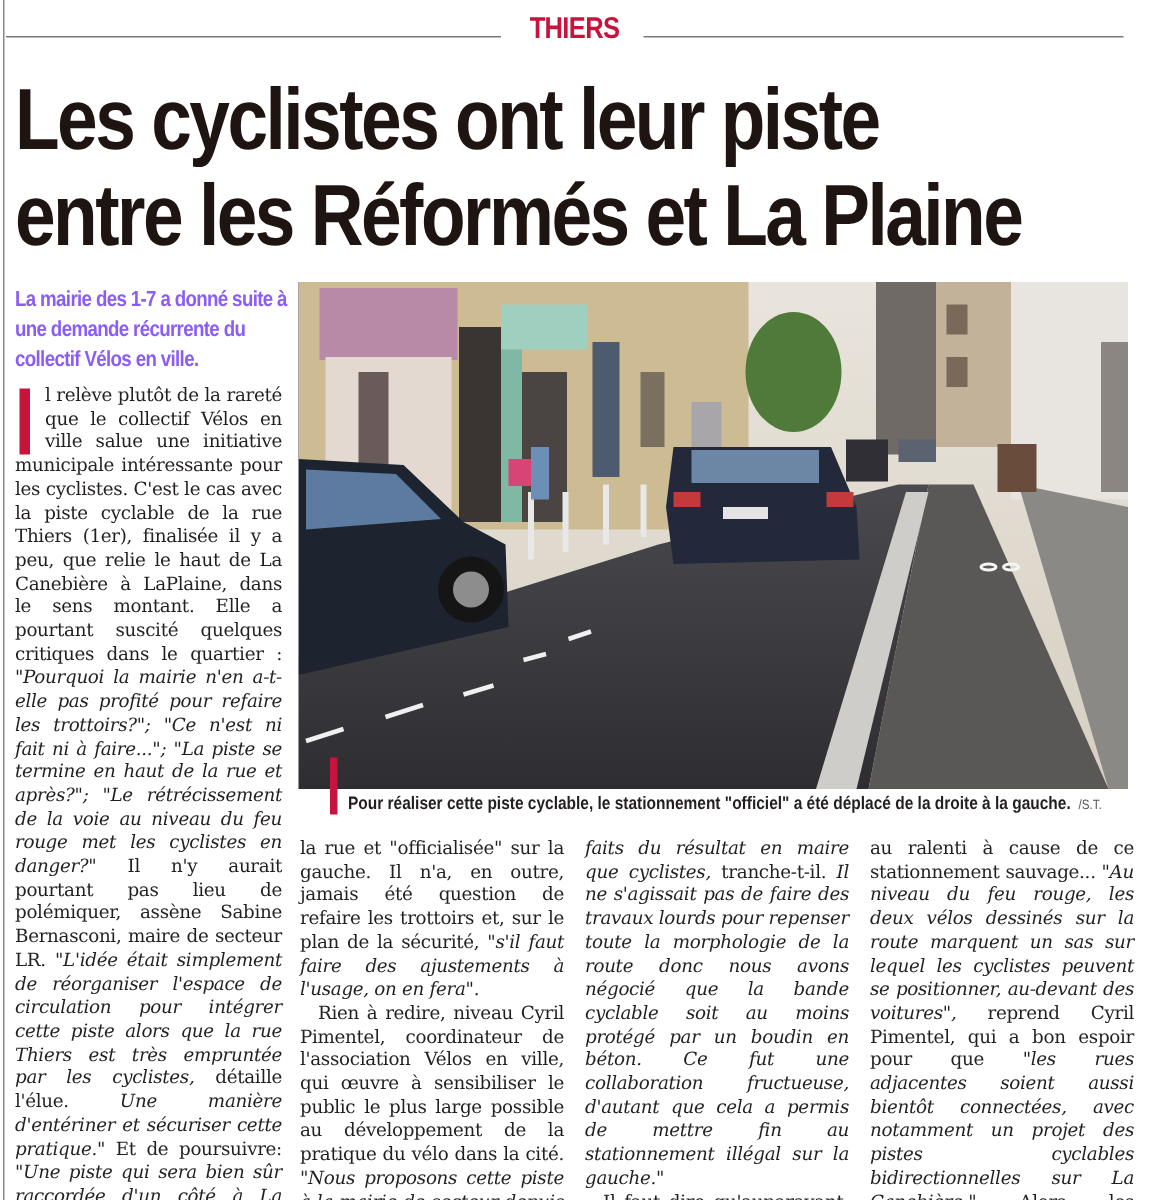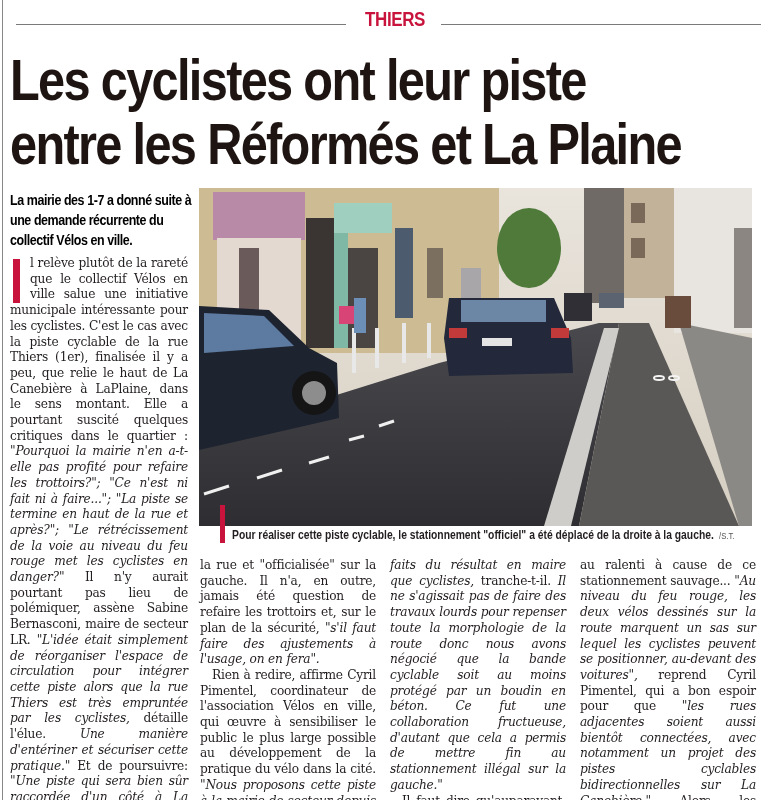--- a/index.html
+++ b/index.html
@@ -2,37 +2,37 @@
 <html><head>
 <meta charset="utf-8">
 <style>
   * { margin: 0; padding: 0; box-sizing: border-box; }
   html, body { width: 767px; height: 800px; background: #ffffff; overflow: hidden; }
   body { position: relative; font-family: "DejaVu Serif", serif; color: #231f20; }
 
   .left-rule { position: absolute; left: 2px; top: 0; width: 1px; height: 800px; background: #888; }
 
   
-  .section-header { position: absolute; top: 8px; left: 16px; width: 745px; height: 22px; }
+  .section-header { position: absolute; top: 8px; left: 4px; width: 745px; height: 22px; }
   .section-line-l { position: absolute; left: 0; top: 16px; width: 330px; height: 1px; background: #7a7a7a; }
   .section-line-r { position: absolute; left: 425px; top: 16px; width: 320px; height: 1px; background: #7a7a7a; }
   .section-title { position: absolute; left: 335px; top: 0; width: 88px; text-align: center;
     font-family: "Liberation Sans", sans-serif; font-weight: bold; color: #c8143c;
     font-size: 20px; letter-spacing: -0.5px; transform: scaleX(0.85); }
 
   
   .headline { position: absolute; left: 10px; top: 48px; width: 750px;
     font-family: "Liberation Sans", sans-serif; font-weight: bold; color: #1e1512;
     font-size: 58px; line-height: 64px; letter-spacing: -2px;
     transform-origin: left top; transform: scaleX(0.84); white-space: nowrap; }
 
   
   .lede { position: absolute; left: 10px; top: 190px; width: 180px;
     font-family: "Liberation Sans", sans-serif; font-weight: bold; font-size: 14.5px;
-    line-height: 20px; color: #000000; letter-spacing: -0.5px; }
+    line-height: 20px; color: #8b5cf6; letter-spacing: -0.5px; }
   .lede-inner { transform-origin: left top; transform: scaleX(0.86); width: 215px; }
 
   
   .col { position: absolute; font-size: 12.2px; line-height: 15.7px; color: #231f20;
     text-align: justify; hyphens: manual; letter-spacing: -0.2px; }
   .col p { margin: 0; }
   .col .indent { text-indent: 12px; }
   .col em { font-style: italic; }
   .col1 { left: 10px; top: 256px; width: 178px; }
   .col2 { left: 200px; top: 558px; width: 176px; }
@@ -166,21 +166,21 @@
 <div class="caption-bar"></div>
 <div class="caption">
   <span>Pour réaliser cette piste cyclable, le stationnement "officiel" a été déplacé de la droite à la gauche.</span><span class="caption-credit">/S.T.</span>
 </div>
 
 <div class="col col2">
   <p>
     <span>la rue et "officialisée" sur la gauche. Il n'a, en outre, jamais été question de refaire les trottoirs et, sur le plan de la sécurité, </span><em>"s'il faut faire des ajustements à l'usage, on en fera".</em>
   </p>
   <p class="indent">
-    <span>Rien à redire, affirme Cyril Pimentel, coordinateur de l'association Vélos en ville, qui œuvre à sensibiliser le public le plus large possible au développement de la pratique du vélo dans la cité. </span><em>"Nous proposons cette piste à la mairie de secteur depuis une dizaine d'années et nous sommes globalement satis-</em>
+    <span>Rien à redire, niveau Cyril Pimentel, coordinateur de l'association Vélos en ville, qui œuvre à sensibiliser le public le plus large possible au développement de la pratique du vélo dans la cité. </span><em>"Nous proposons cette piste à la mairie de secteur depuis une dizaine d'années et nous sommes globalement satis-</em>
   </p>
 </div>
 
 <div class="col col3">
   <p>
     <em>faits du résultat en maire que cyclistes,</em><span> tranche-t-il. </span><em>Il ne s'agissait pas de faire des travaux lourds pour repenser toute la morphologie de la route donc nous avons négocié que la bande cyclable soit au moins protégé par un boudin en béton. Ce fut une collaboration fructueuse, d'autant que cela a permis de mettre fin au stationnement illégal sur la gauche."</em>
   </p>
   <p class="indent">Il faut dire qu'auparavant, la montée de la rue Thiers étant importante, les voitures ne pouvaient pas doubler les cyclistes</p>
 </div>
 

